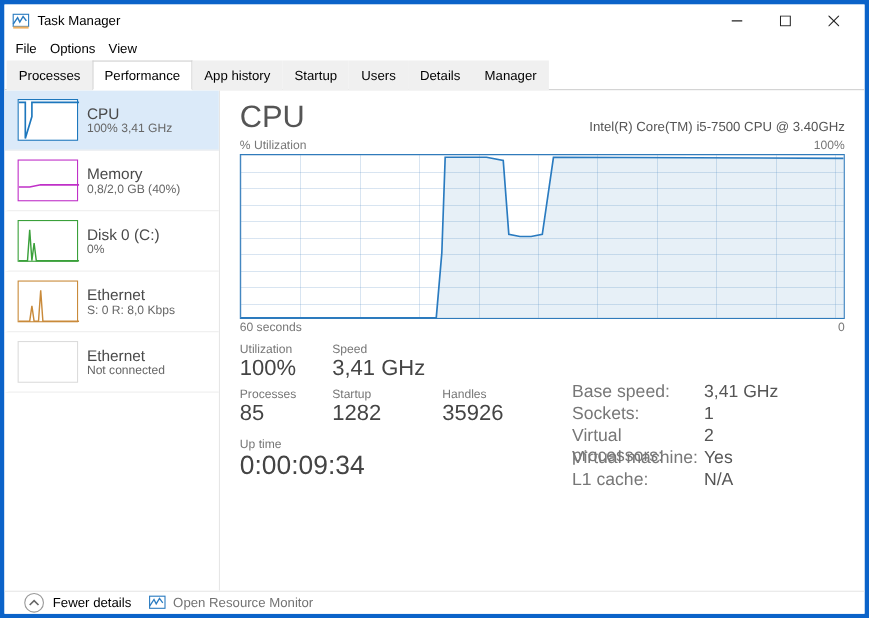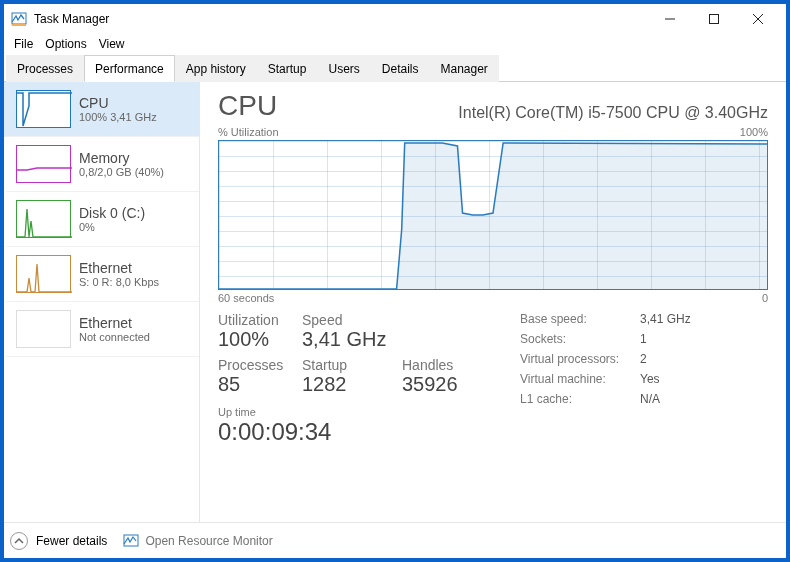--- a/index.html
+++ b/index.html
@@ -30,42 +30,42 @@
   .sb-item { display:flex; padding: 8px 8px; border-bottom:1px solid #f0f0f0; border-left:4px solid transparent; align-items:center;}
   .sb-item.selected { background:#dbeaf9; }
   .sb-item .thumb { width:55px; height:38px; border:1px solid #999; margin-right:8px; background:#fff; flex-shrink:0; position:relative;}
   .sb-item .label-title { font-size: 14px; color:#4a4a4a; }
   .sb-item .label-sub { font-size: 11px; color:#666; }
 
   
   .main { flex:1; padding: 8px 18px 8px 18px; display:flex; flex-direction:column; }
   .main-head { display:flex; align-items:flex-end; }
   .main-head h1 { font-size: 28px; font-weight: 400; color:#555; flex:0 0 auto; }
-  .main-head .procname { flex:1; text-align:right; font-size: 16px; color:#555; }
+  .main-head .procname { flex:1; text-align:right; font-size: 12px; color:#555; }
   .graph-labels { display:flex; justify-content:space-between; font-size:11px; color:#777; margin-top:4px;}
   .graph { height: 150px; border:1px solid #307bbb; margin-top:2px; position:relative; background:
     repeating-linear-gradient(to right, rgba(100,150,200,.25) 0 1px, transparent 1px 54px),
     repeating-linear-gradient(to bottom, rgba(100,150,200,.25) 0 1px, transparent 1px 15px),
     #fff;}
   .graph svg { width:100%; height:100%; }
   .axis-labels { display:flex; justify-content:space-between; font-size:11px; color:#777; margin-top:2px;}
 
   .stats { display:flex; margin-top:8px; }
   .stats .c1 { width:84px;} .stats .c2 { width:100px;} .stats .c3 { width:100px;}
-  .stats .lbl { font-size:14px; color:#777; }
+  .stats .lbl { font-size:11px; color:#777; }
   .stats .val { font-size:20px; color:#444; margin-bottom:6px;}
-  .stats2 { margin-left: 18px; font-size: 12px; color:#666; }
+  .stats2 { margin-left: 18px; font-size: 16px; color:#666;margin-top:36px; }
   .stats2 .row { display:flex; height: 20px; }
   .stats2 .k { width: 120px; color:#777;}
   .stats2 .v { color:#555;}
   .uptime-lbl { font-size:11px; color:#777; margin-top:4px;}
   .uptime-val { font-size:24px; color:#444;}
 
   
-  .footer { height: 36px; border-top: 1px solid #e6e6e6; display:flex; align-items:center; padding: 0 6px; font-size:12px;}
+  .footer { height: 21px; border-top: 1px solid #e6e6e6; display:flex; align-items:center; padding: 0 18px; font-size:12px;}
   .footer .chev { width:18px;height:18px; border:1px solid #999; border-radius:50%; display:flex;align-items:center;justify-content:center; margin-right:8px;}
   .footer a { color:#737373; text-decoration:none; }
   .footer .rmicon { width:16px;height:16px; margin: 0 6px 0 16px; }
 
   
 </style>
 </head>
 <body>
 
 <div class="window">

